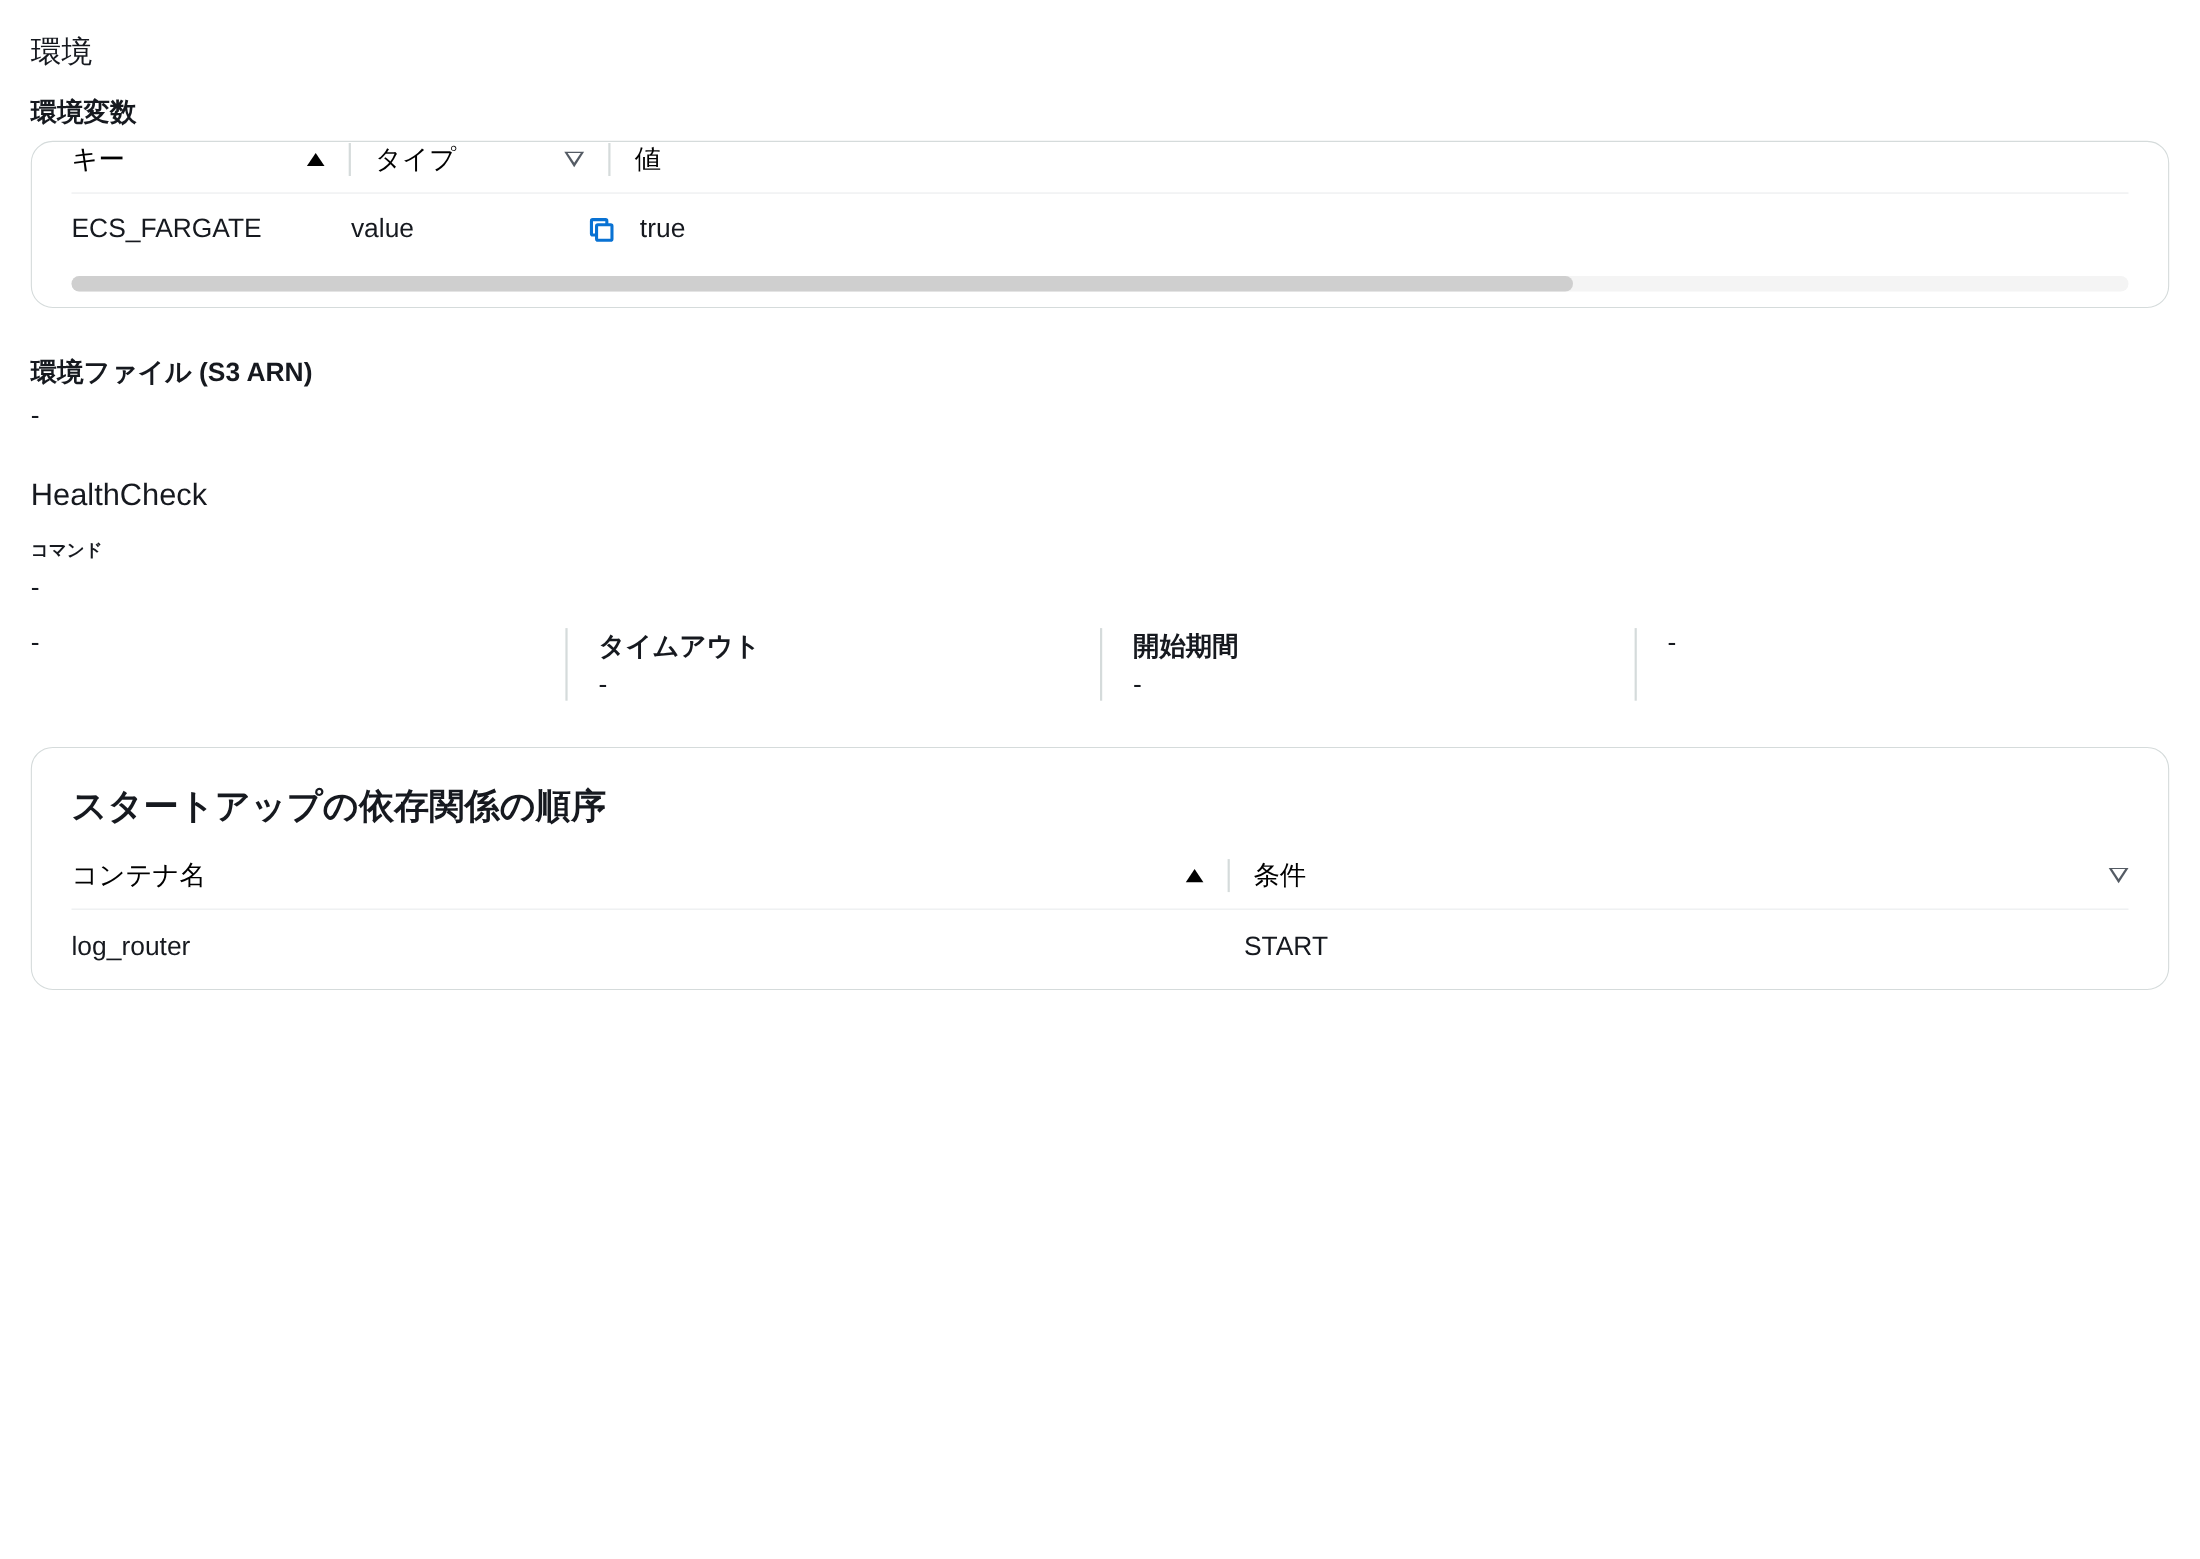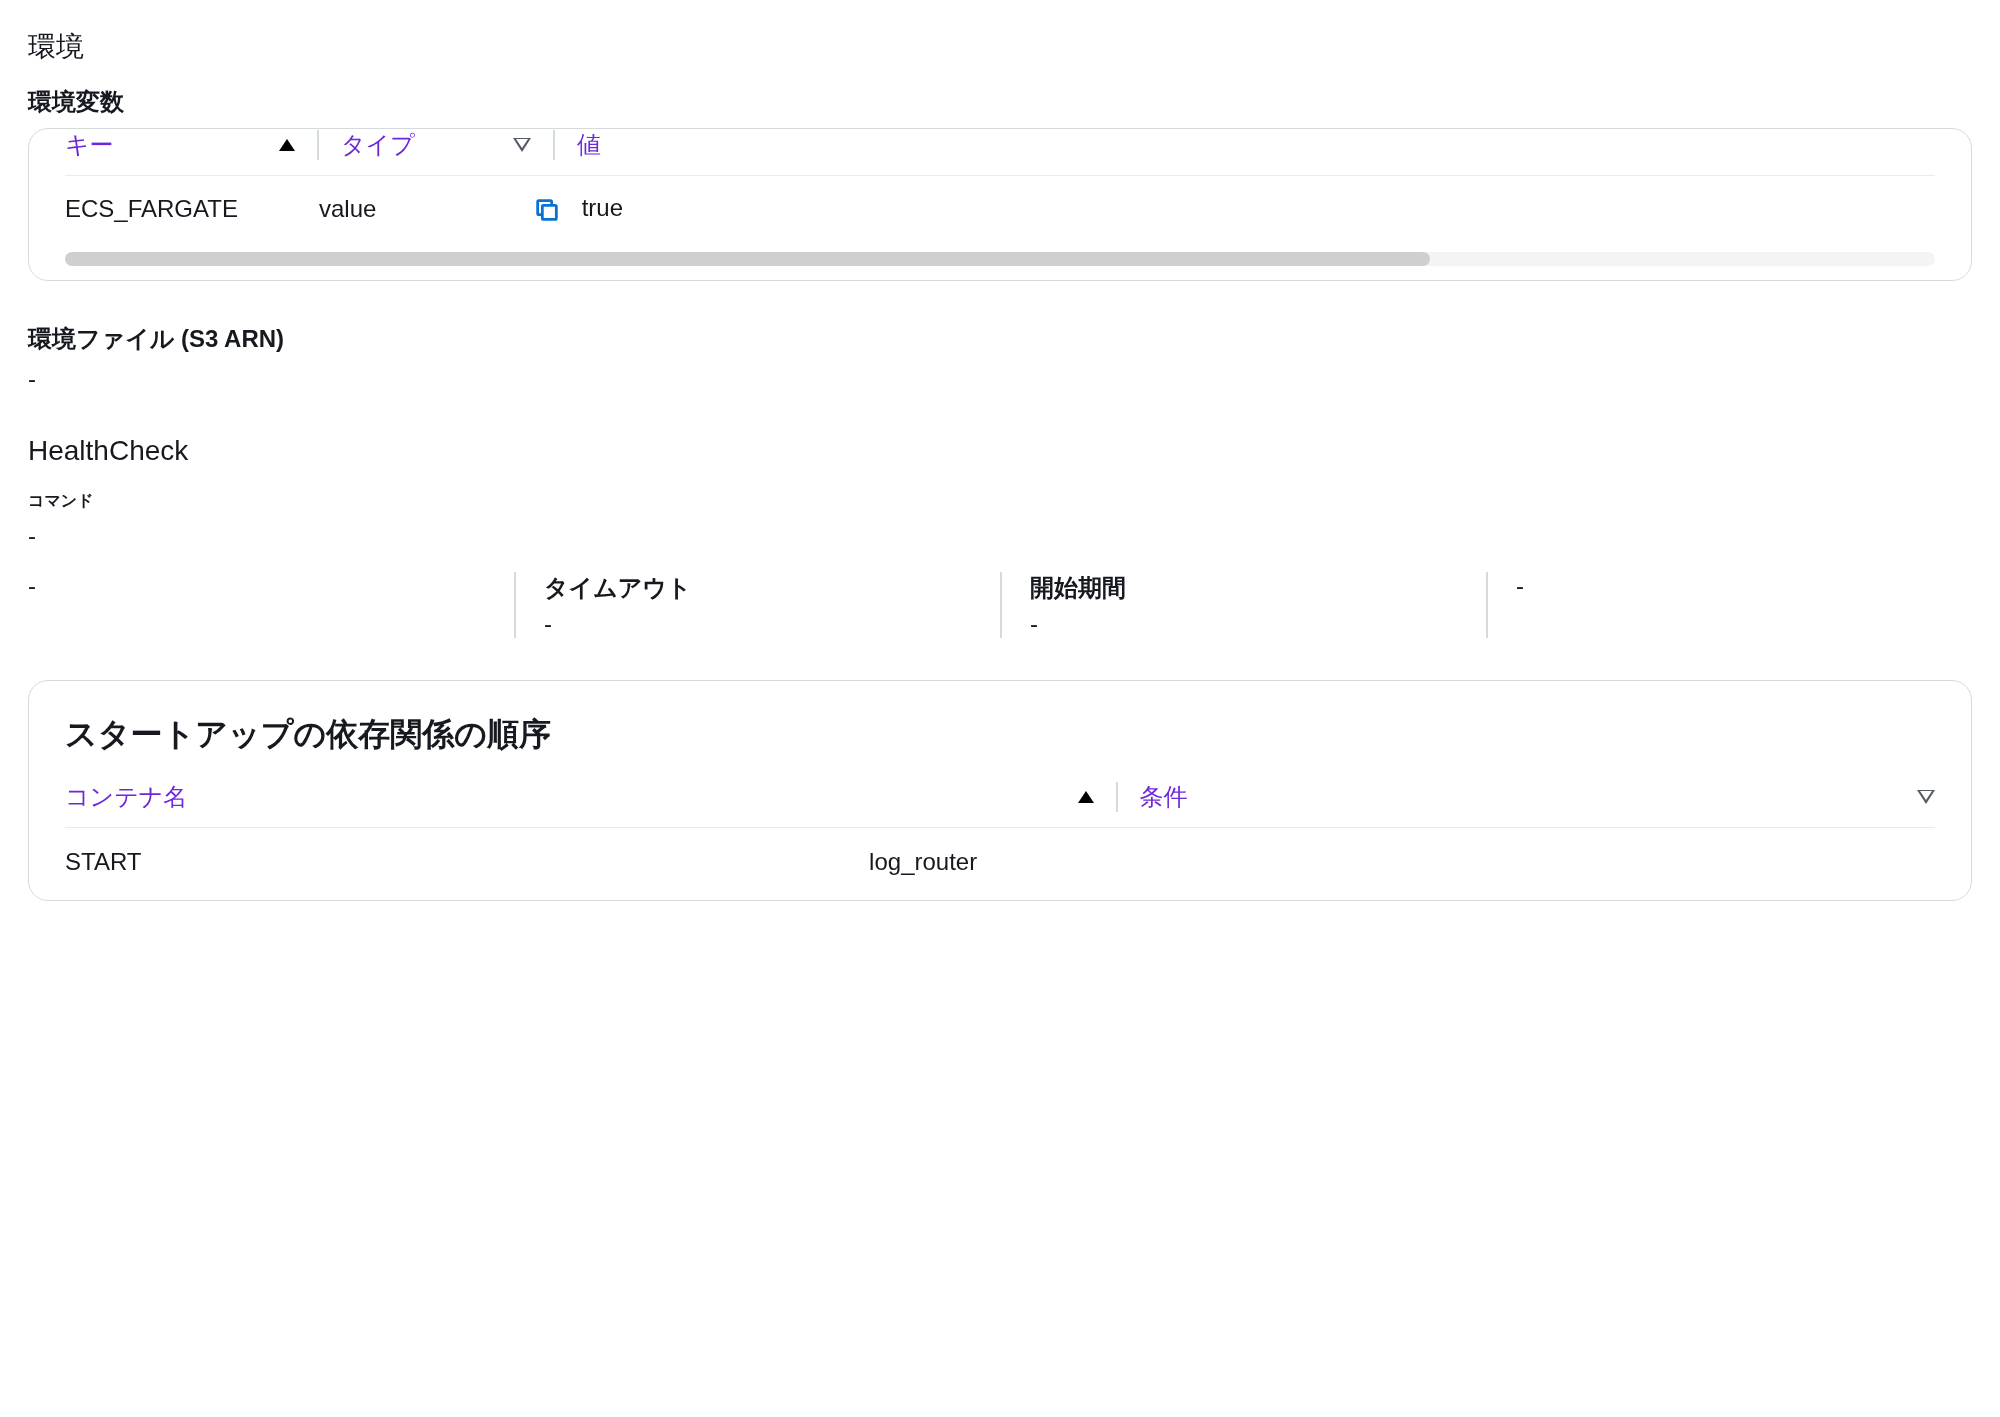--- a/index.html
+++ b/index.html
@@ -23,21 +23,21 @@
   }
   .panel {
     border: 1px solid #d5dbdb;
     border-radius: 20px;
     padding: 0 36px 0 36px;
     margin-bottom: 0;
   }
   .th-cell {
     font-size: 24px;
     font-weight: 400;
-    color: #6d28d9;
+    color: #000000;
     text-align: left;
     vertical-align: middle;
     position: relative;
   }
   .th-cell .th-flex {
     display: flex;
     align-items: center;
     gap: 12px;
   }
   .sort-icon {
@@ -234,16 +234,16 @@
     <div style="flex:1;" class="th-cell">
       <div class="th-flex">
         <span>条件</span>
         <span style="flex:1"></span>
         <span class="sort-icon hollow-down"></span>
       </div>
     </div>
   </div>
 
   <div style="display:flex;align-items:center;padding:20px 0 4px 0;">
+    <div style="flex:0 0 57%;font-size:24px;">log_router</div>
     <div style="flex:1;font-size:24px;">START</div>
-    <div style="flex:0 0 57%;font-size:24px;">log_router</div>
   </div>
 </div>
 
 </body></html>

